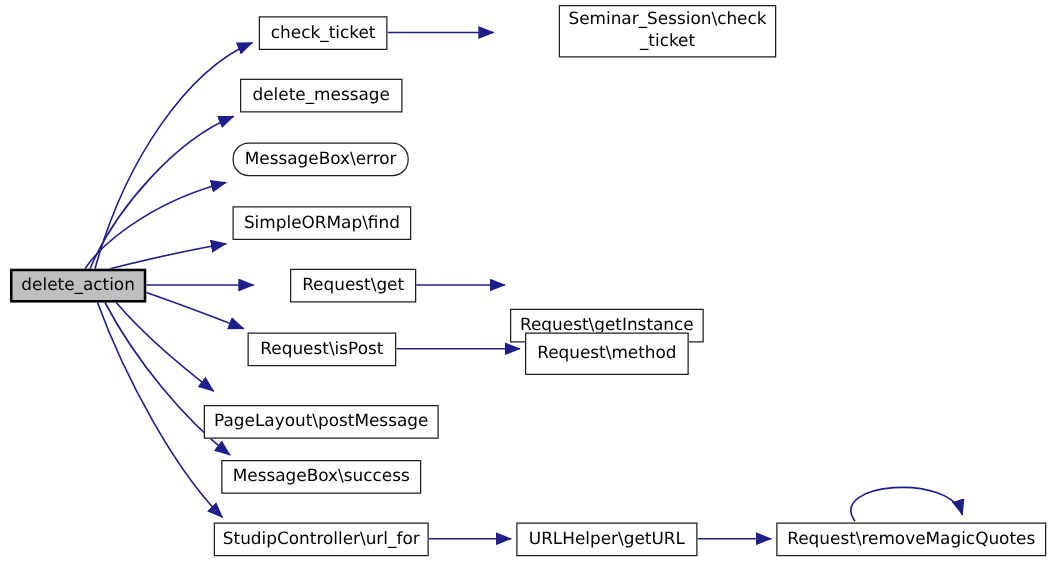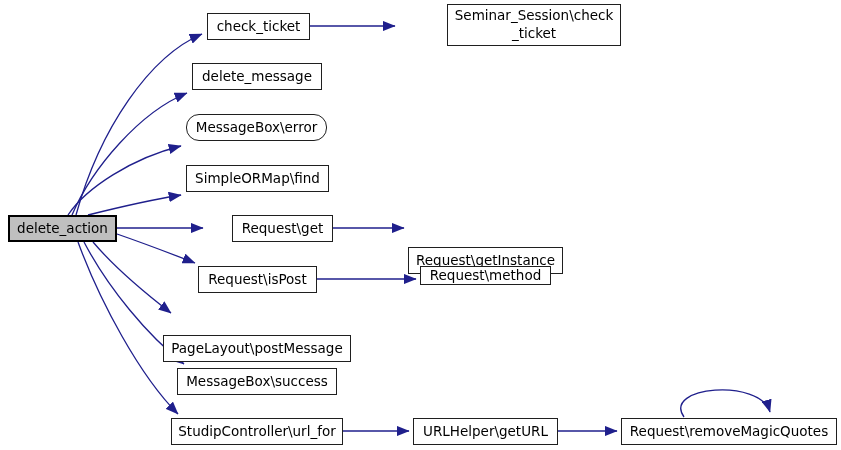--- a/index.html
+++ b/index.html
@@ -101,24 +101,24 @@
       </div>
       <div class="node" style="left: 207px; top: 215px; width: 101px; height: 27px; margin-left: 25px;">
         <span class="label-line">Request\get</span>
       </div>
       <div class="node" style="left: 408px; top: 215px; width: 155px; height: 27px; margin-top: 32px;">
         <span class="label-line">Request\getInstance</span>
       </div>
       <div class="node" style="left: 198px; top: 266px; width: 119px; height: 27px;">
         <span class="label-line">Request\isPost</span>
       </div>
-      <div class="node" style="left: 420px; top: 266px; width: 131px; height: 19px;">
+      <div class="node" style="left: 420px; top: 266px; width: 131px; height: 34px;">
         <span class="label-line">Request\method</span>
       </div>
-      <div class="node" style="left: 163px; top: 335px; width: 188px; height: 27px;">
+      <div class="node" style="left: 163px; top: 324px; width: 188px; height: 27px;">
         <span class="label-line">PageLayout\postMessage</span>
       </div>
       <div class="node" style="left: 177px; top: 368px; width: 160px; height: 27px;">
         <span class="label-line">MessageBox\success</span>
       </div>
       <div class="node" style="left: 171px; top: 418px; width: 172px; height: 27px; text-align: center;">
         <span class="label-line">StudipController\url_for</span>
       </div>
       <div class="node" style="left: 413px; top: 418px; width: 145px; height: 27px;">
         <span class="label-line">URLHelper\getURL</span>

